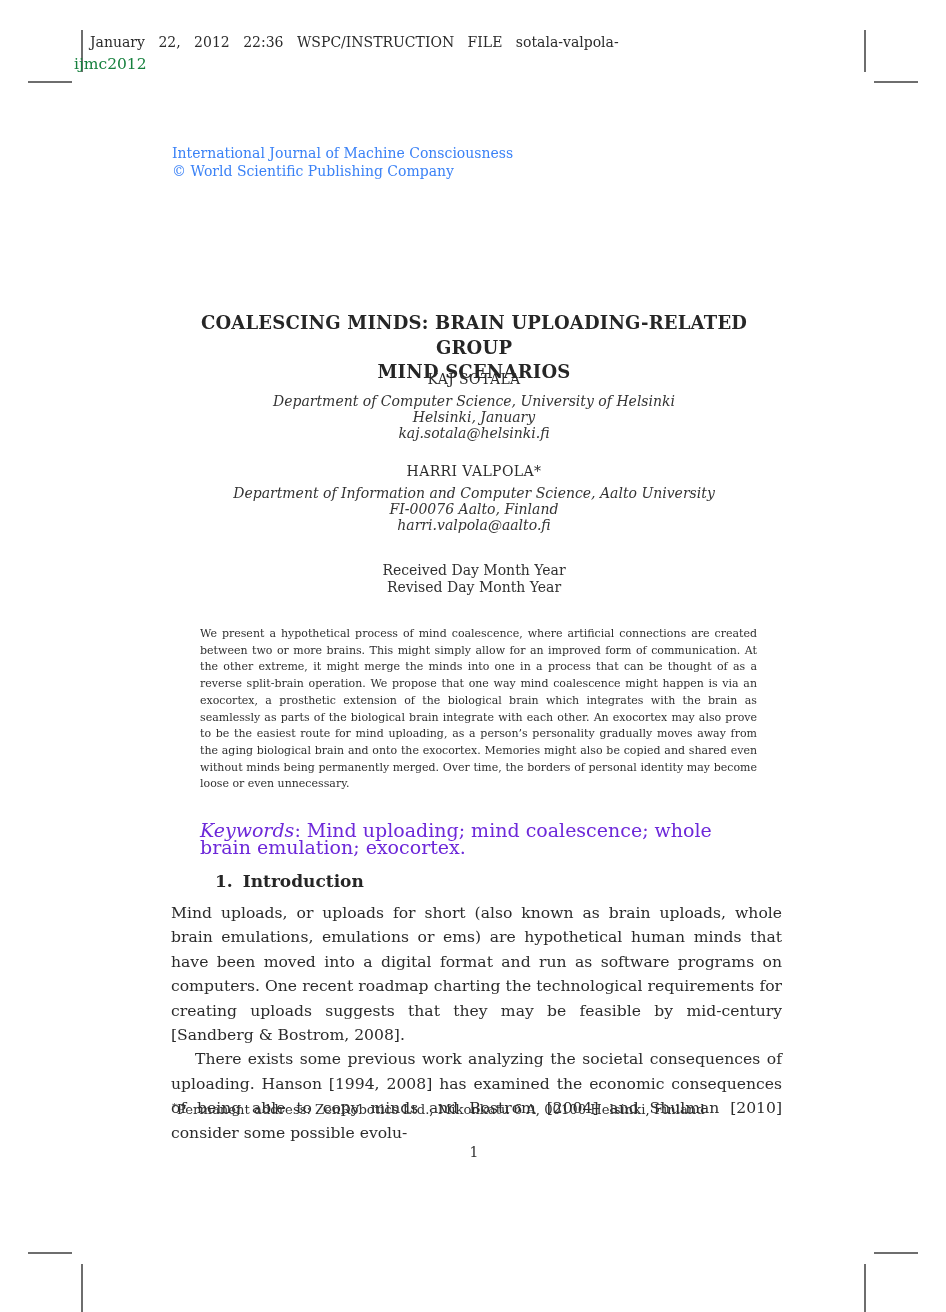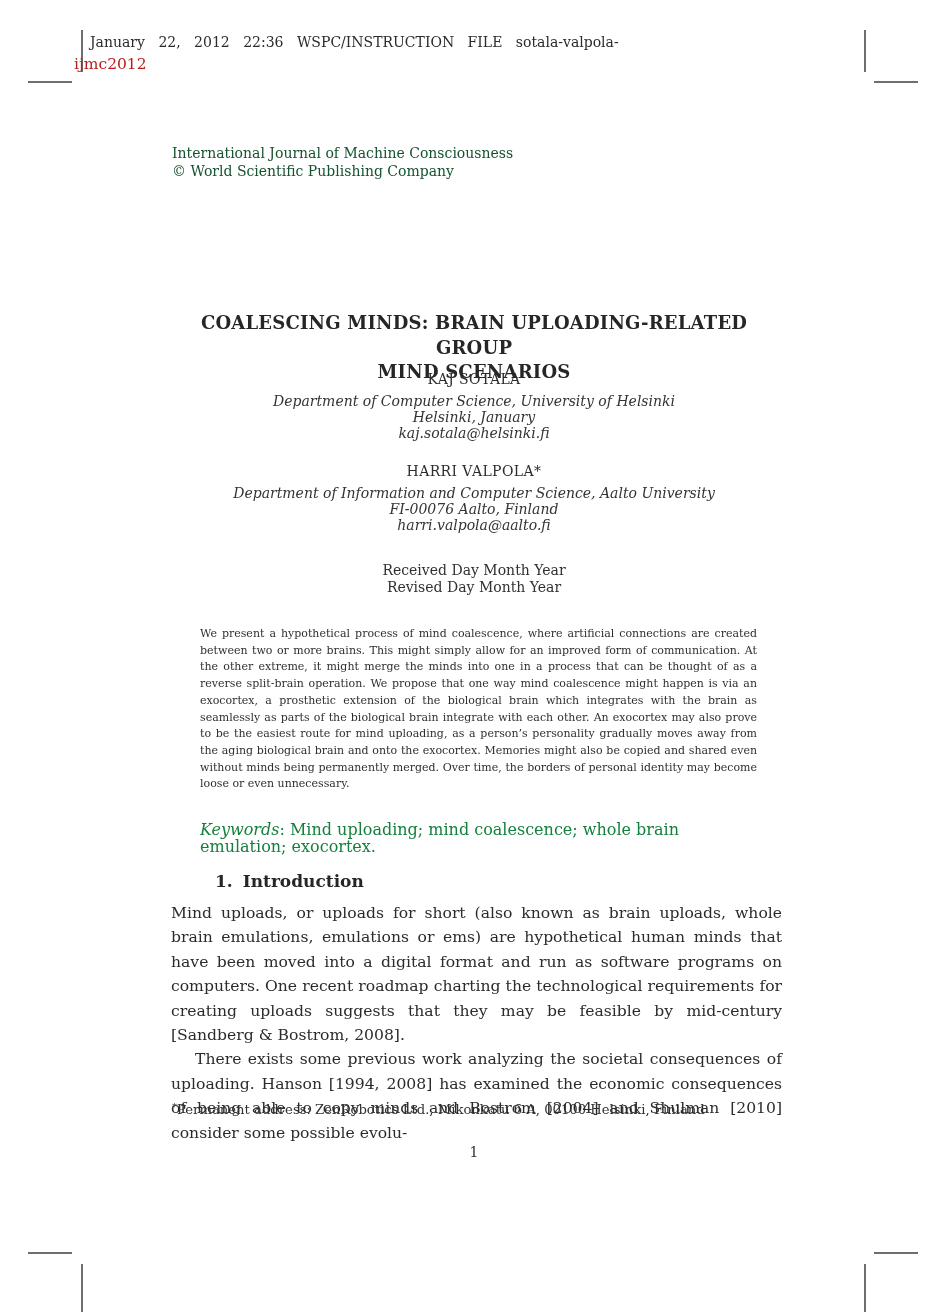--- a/index.html
+++ b/index.html
@@ -28,28 +28,28 @@
   .runhead-line1 {
     left: 90px; top: 32px; width: 640px;
     font-size: 14px; line-height: 21px;
     word-spacing: 9px;
     color: #2b2b2b;
     white-space: nowrap;
   }
   .runhead-line2 {
     left: 74px; top: 54px;
     font-size: 15.5px; line-height: 21px;
-    color: #b91c1c;
+    color: #15803d;
   }
 
   
   .journal {
     left: 172px; top: 145px;
     font-size: 14px; line-height: 17.5px;
-    color: #14532d;
+    color: #3b82f6;
   }
 
   
   .centercol {
     left: 168px; width: 612px;
     text-align: center;
   }
 
   .title-block { top: 279px; margin-top: 32px; }
   .title-line {
@@ -77,22 +77,22 @@
 
   .abstract {
     left: 200px; top: 626px; width: 557px;
     font-size: 11px; line-height: 16.7px;
     text-align: justify;
     color: #2f2f2f;
   }
 
   .keywords {
     left: 200px; top: 822px; width: 557px;
-    font-size: 16px; line-height: 16.7px;
-    color: #15803d;
+    font-size: 19px; line-height: 16.7px;
+    color: #6d28d9;
   }
   .keywords .kw-label { font-style: italic; }
 
   .section-heading {
     left: 172px; top: 871px; width: 610px;
     font-size: 17px; font-weight: bold;
     color: #262626;
     margin-left: 43px;
   }
   .section-heading .sec-num { margin-right: 10px; }

